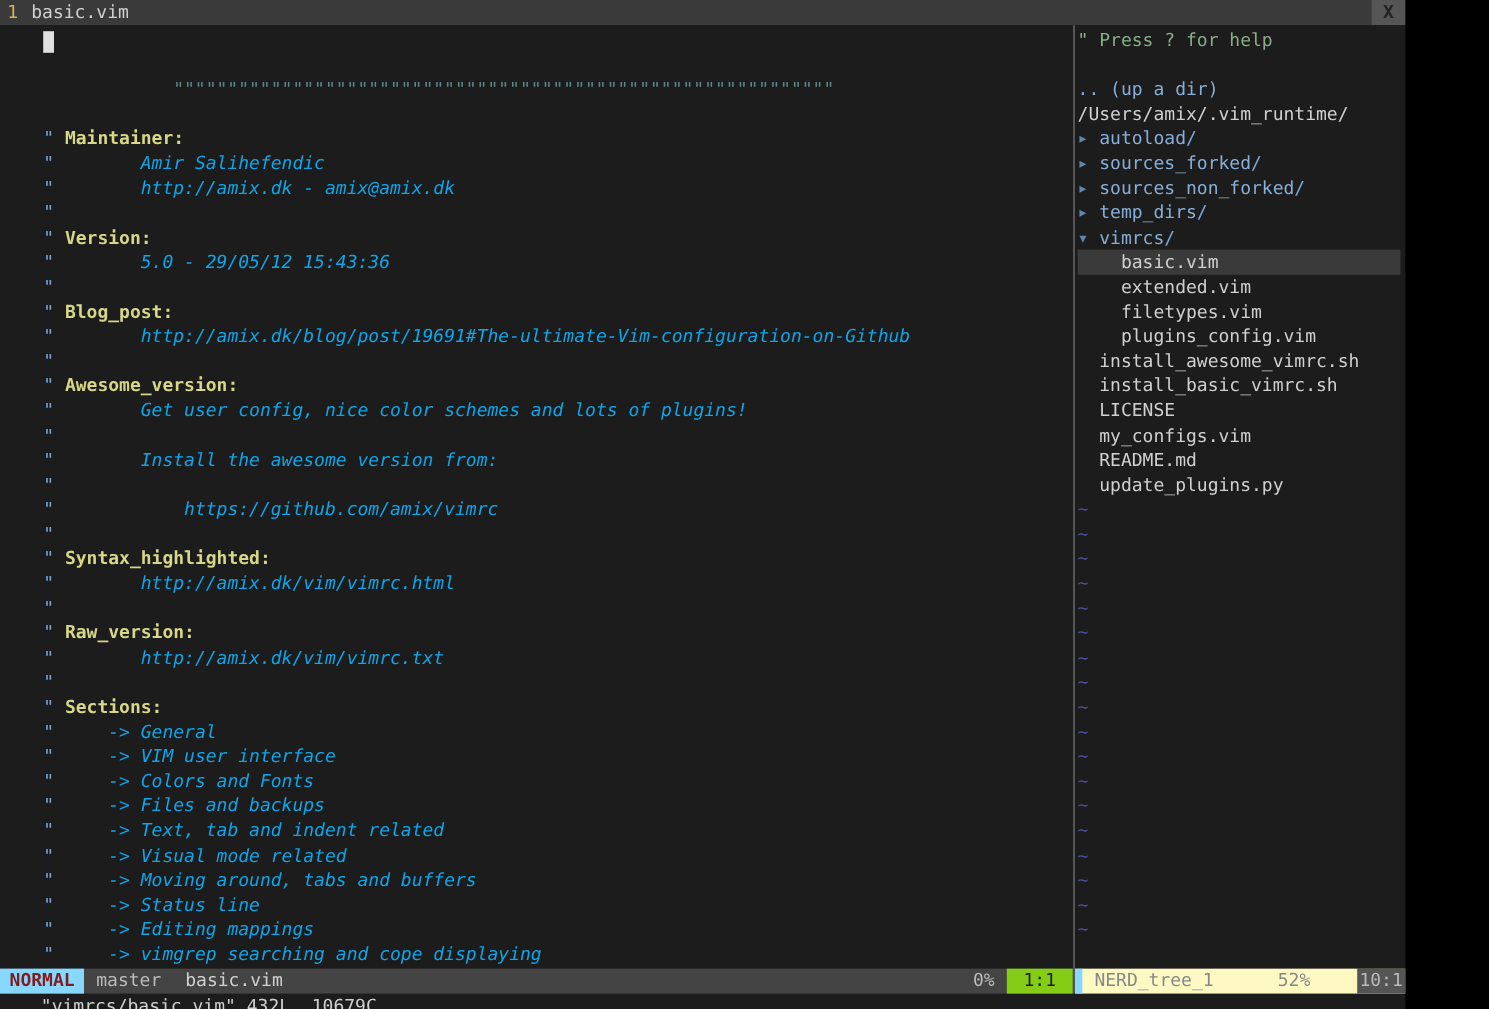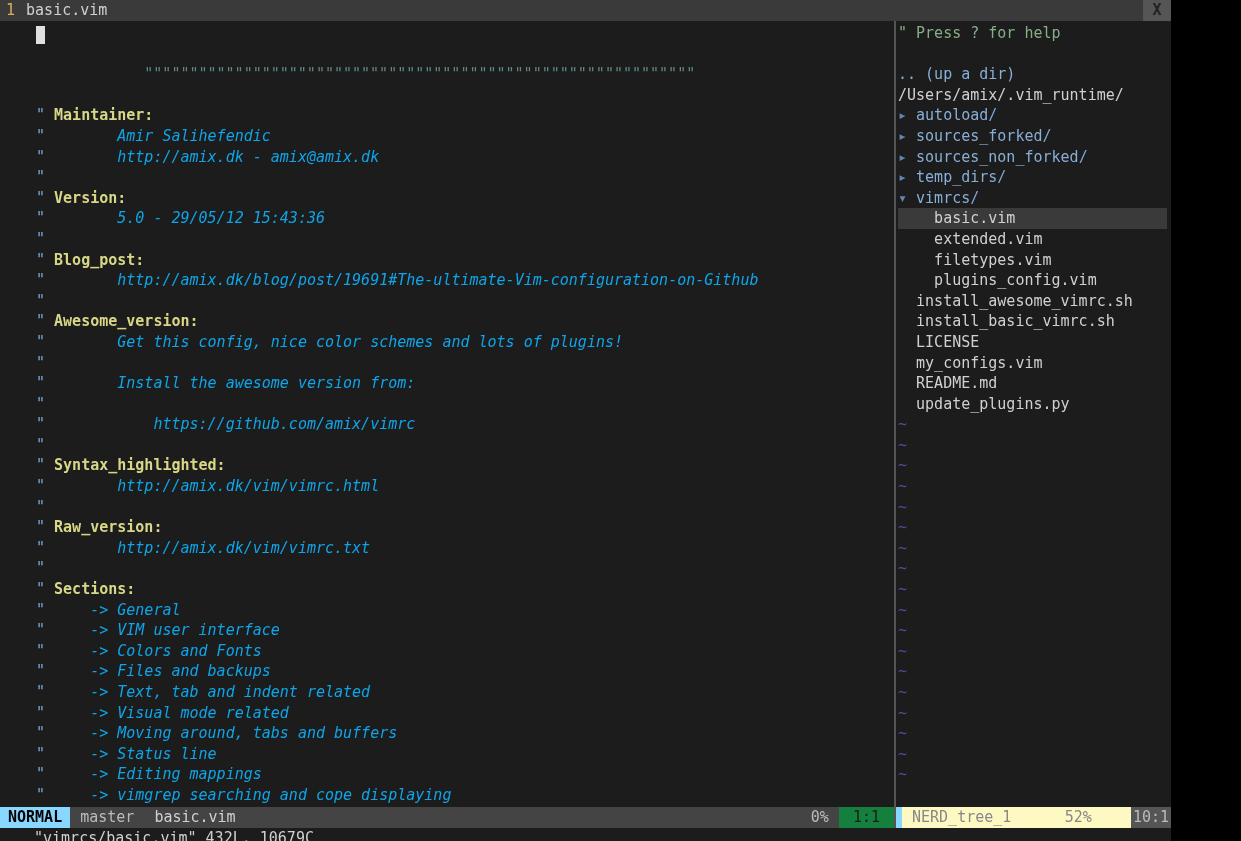--- a/index.html
+++ b/index.html
@@ -101,26 +101,26 @@
   }
   .status {
     height: 21px;
     display: flex;
     align-items: center;
   }
   .status-left { flex: 0 0 894px; background: #444; color:#bbb; }
   .status-sep { flex:0 0 2px; background:#555;}
   .status-right { flex:1; background: #fef9c3; color:#999; }
   .seg { padding: 0 10px; height:100%; display:flex; align-items:center;}
-  .seg.mode { background: #87d7ff; color:#000000; font-weight:600; padding:0 8px;}
+  .seg.mode { background: #87d7ff; color:#7f1d1d; font-weight:600; padding:0 8px;}
   .seg.branch { color:#bbb;}
   .seg.file { color:#d0d0d0;}
   .seg.spacer { flex:1; }
   .seg.pct { color:#bbb; }
-  .seg.pos { background:#15803d; color:#1c1c1c; padding:0 14px;}
+  .seg.pos { background:#84cc16; color:#1c1c1c; padding:0 14px;}
   .status-right .rseg { padding:0 10px; color:#888;}
   .status-right .rspacer { flex:1; }
   .status-right .rpct { color:#888; padding:0 10px;}
   .status-right .rpos { background:#555; color:#bbb; padding:0 2px;margin-left:29px;}
   .status-right .rbar { width:6px; height:100%; background:#87d7ff;}
   
   .cmdline {
     height: 21px;
     padding-left: 34px;
     color: #d0d0d0;
@@ -159,21 +159,21 @@
           <div class="line"><span class="q">" </span><span class="comment">       Amir Salihefendic</span></div>
           <div class="line"><span class="q">" </span><span class="comment">       http://amix.dk - amix@amix.dk</span></div>
           <div class="line"><span class="q">" </span><span class="comment"></span></div>
           <div class="line"><span class="q">" </span><span class="heading">Version:</span></div>
           <div class="line"><span class="q">" </span><span class="comment">       5.0 - 29/05/12 15:43:36</span></div>
           <div class="line"><span class="q">" </span><span class="comment"></span></div>
           <div class="line"><span class="q">" </span><span class="heading">Blog_post:</span></div>
           <div class="line"><span class="q">" </span><span class="comment">       http://amix.dk/blog/post/19691#The-ultimate-Vim-configuration-on-Github</span></div>
           <div class="line"><span class="q">" </span><span class="comment"></span></div>
           <div class="line"><span class="q">" </span><span class="heading">Awesome_version:</span></div>
-          <div class="line"><span class="q">" </span><span class="comment">       Get this config, nice color schemes and lots of plugins!</span></div>
+          <div class="line"><span class="q">" </span><span class="comment">       Get user config, nice color schemes and lots of plugins!</span></div>
           <div class="line"><span class="q">" </span><span class="comment"></span></div>
           <div class="line"><span class="q">" </span><span class="comment">       Install the awesome version from:</span></div>
           <div class="line"><span class="q">" </span><span class="comment"></span></div>
           <div class="line"><span class="q">" </span><span class="comment">           https://github.com/amix/vimrc</span></div>
           <div class="line"><span class="q">" </span><span class="comment"></span></div>
           <div class="line"><span class="q">" </span><span class="heading">Syntax_highlighted:</span></div>
           <div class="line"><span class="q">" </span><span class="comment">       http://amix.dk/vim/vimrc.html</span></div>
           <div class="line"><span class="q">" </span><span class="comment"></span></div>
           <div class="line"><span class="q">" </span><span class="heading">Raw_version:</span></div>
           <div class="line"><span class="q">" </span><span class="comment">       http://amix.dk/vim/vimrc.txt</span></div>

